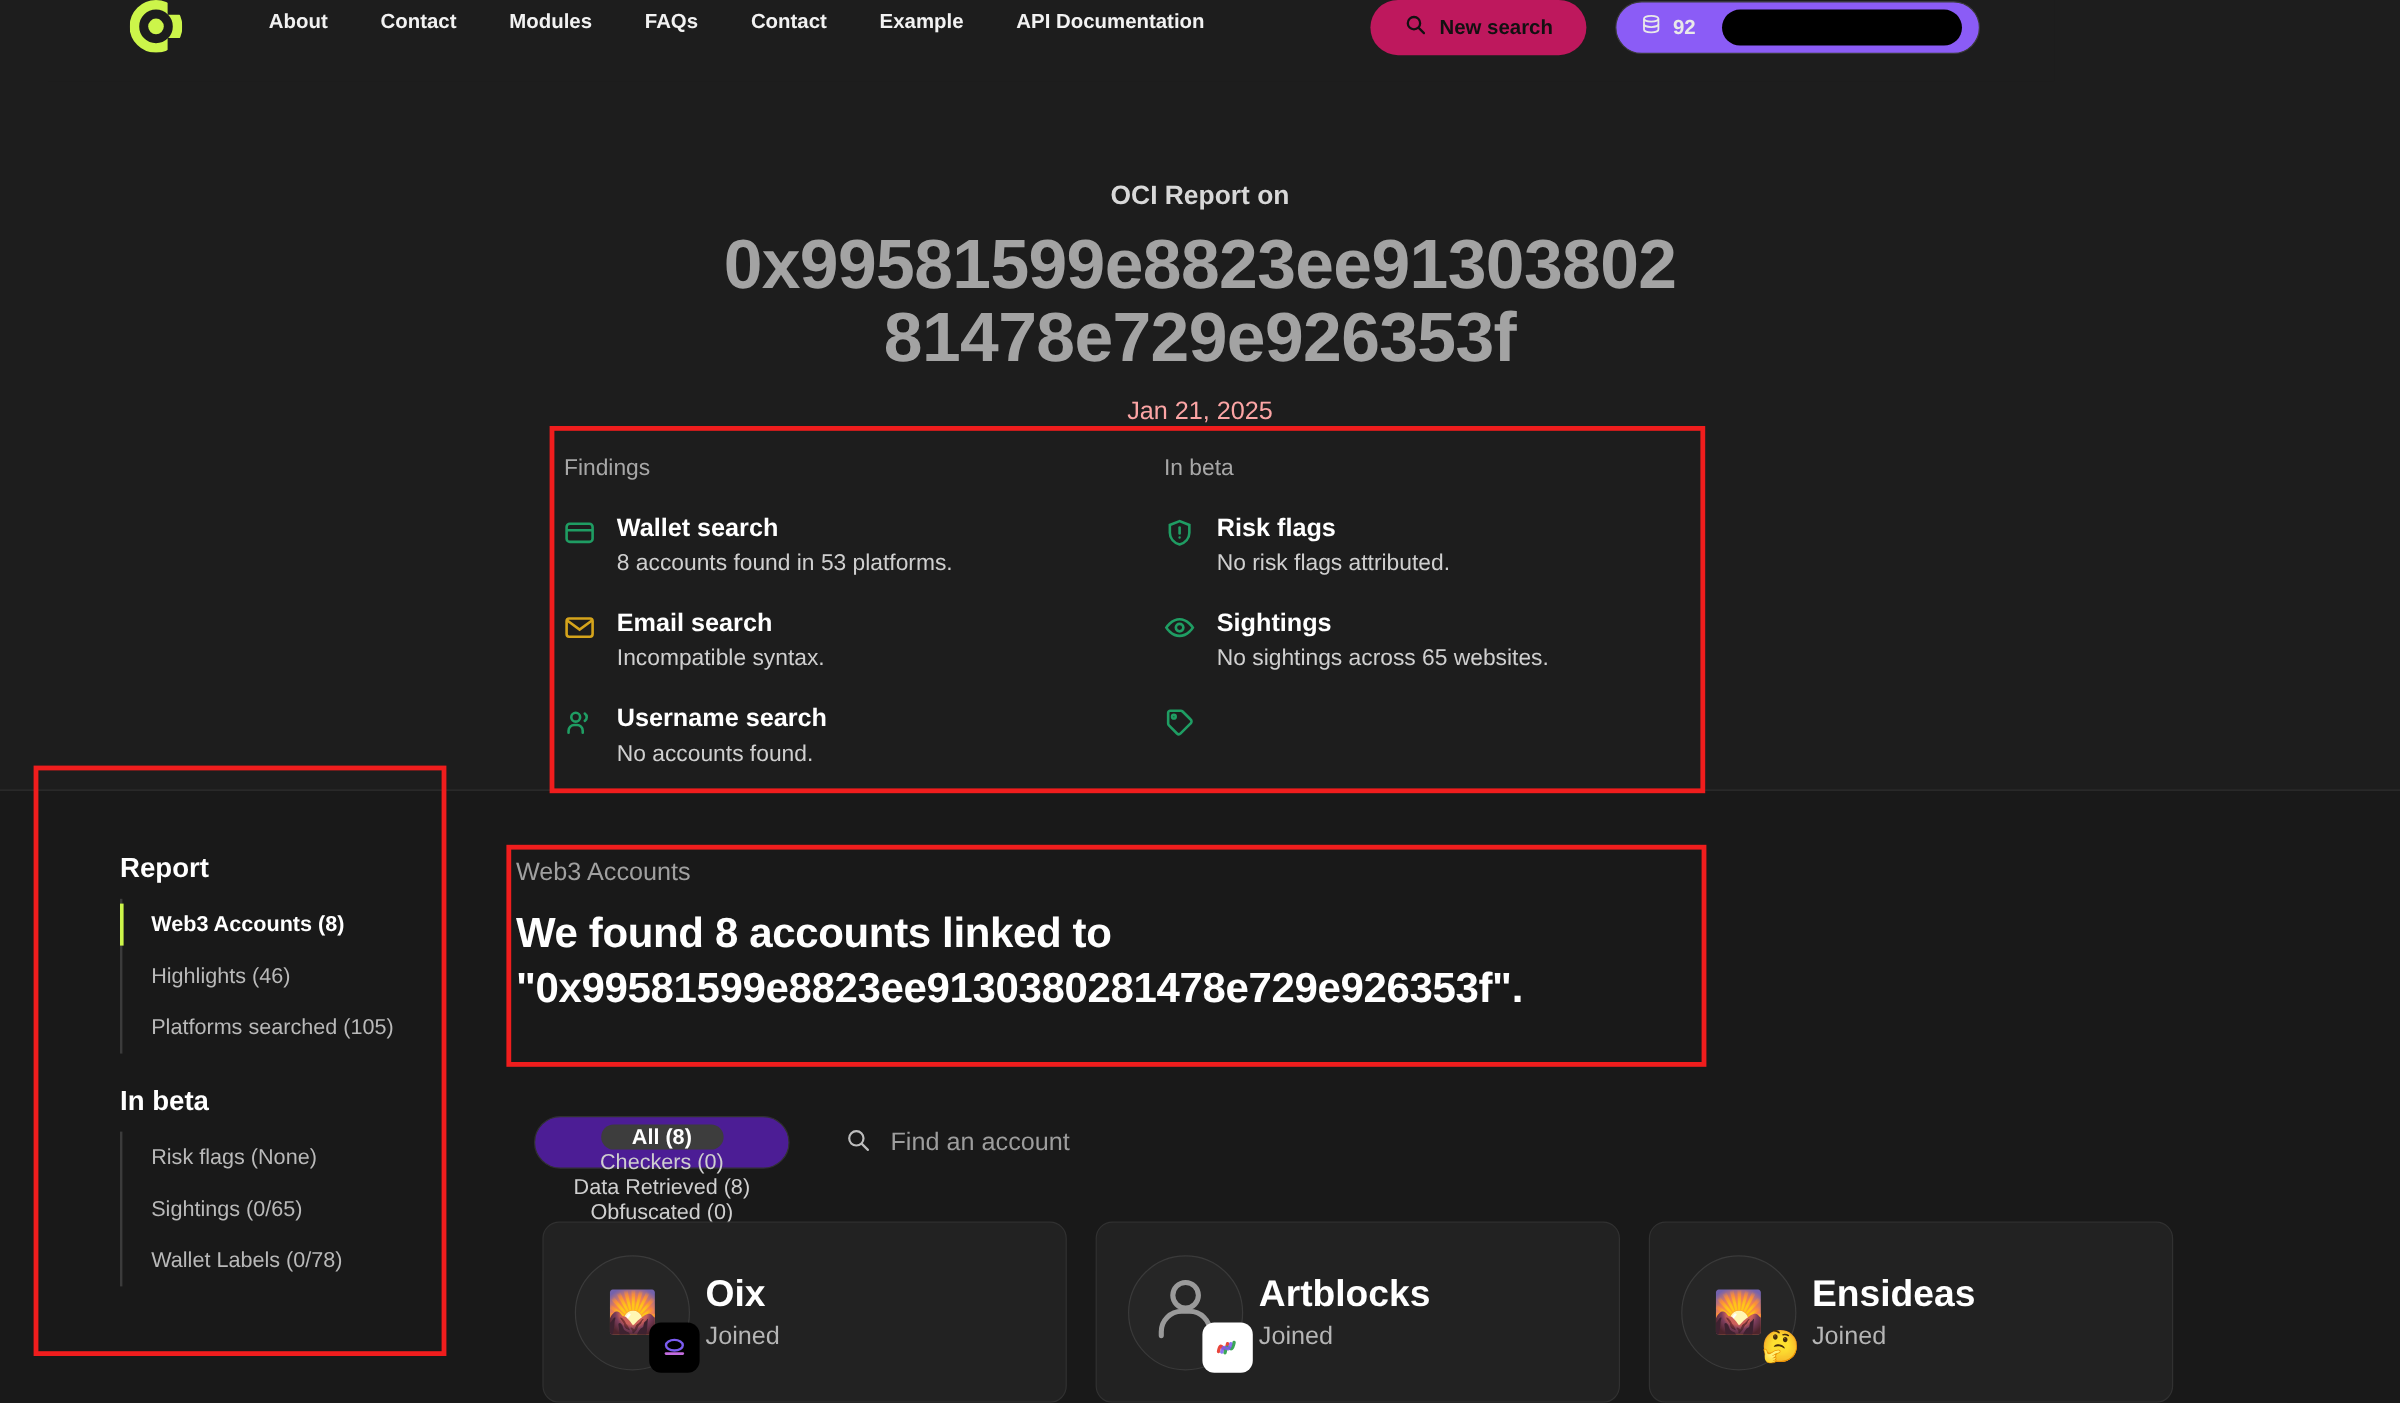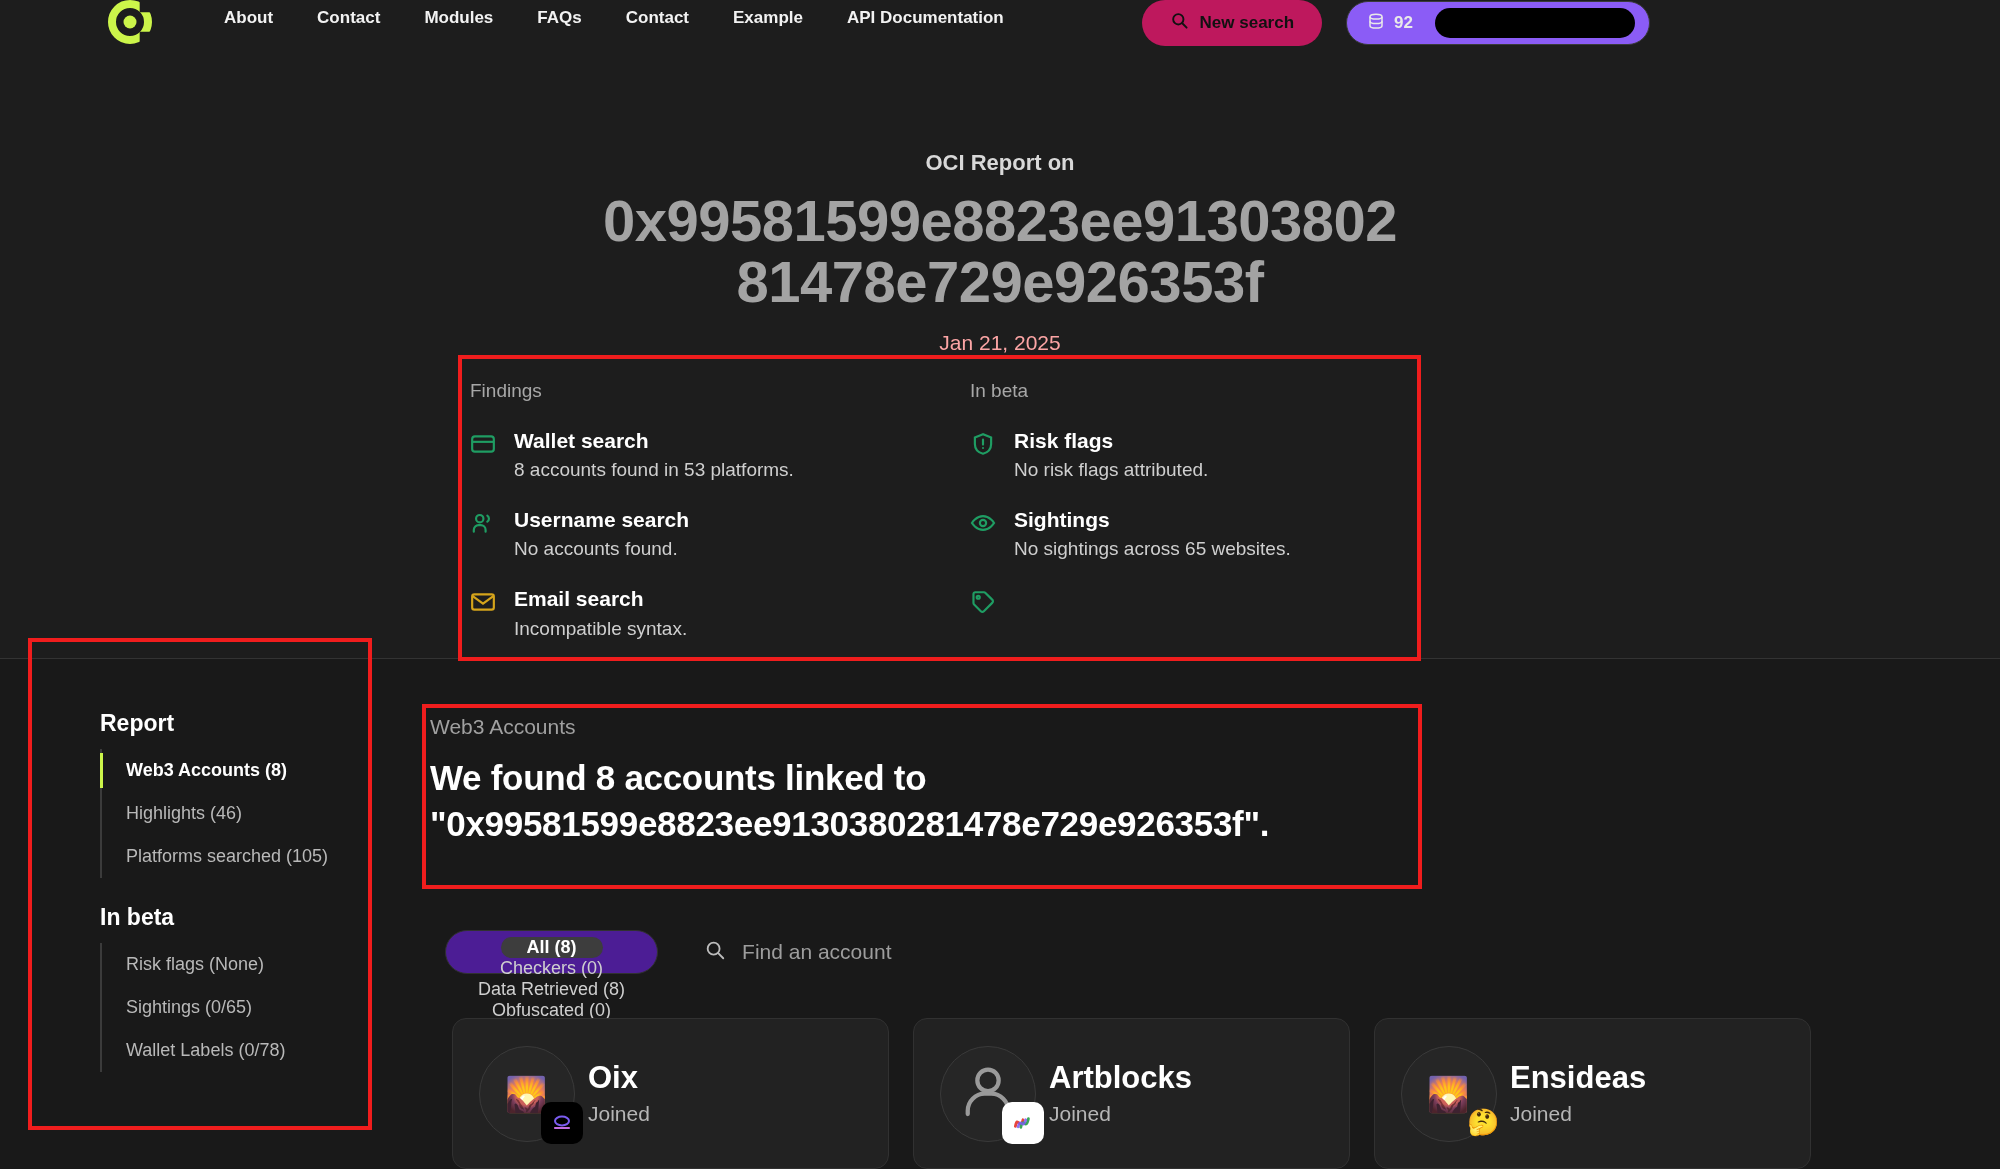--- a/index.html
+++ b/index.html
@@ -213,42 +213,42 @@
           </svg>
         </span>
         <div>
           <div class="finding-name">Wallet search</div>
           <div class="finding-desc">8 accounts found in 53 platforms.</div>
         </div>
       </div>
 
       <div class="finding-row">
         <span class="finding-icon">
+          <svg width="26" height="26" viewBox="0 0 24 24" fill="none" stroke="#d5a41b" stroke-width="2">
+            <rect x="2" y="5" width="20" height="14" rx="2"></rect>
+              <path d="M2.5 6.5 12 13.5 21.5 6.5"></path>
+          </svg>
+        </span>
+        <div>
+          <div class="finding-name">Email search</div>
+          <div class="finding-desc">Incompatible syntax.</div>
+        </div>
+      </div>
+
+      <div class="finding-row">
+        <span class="finding-icon">
           <svg width="26" height="26" viewBox="0 0 24 24" fill="none" stroke="#1f9d63" stroke-width="2" stroke-linecap="round">
             <circle cx="9" cy="8" r="3.4"></circle>
               <path d="M3.5 20v-1.6A4.4 4.4 0 0 1 8 14h2a4.4 4.4 0 0 1 4.4 4.4V20"></path>
             <path d="M16 5.2a3.4 3.4 0 0 1 0 5.6"></path>
           </svg>
         </span>
         <div>
           <div class="finding-name">Username search</div>
           <div class="finding-desc">No accounts found.</div>
-        </div>
-      </div>
-
-      <div class="finding-row">
-        <span class="finding-icon">
-          <svg width="26" height="26" viewBox="0 0 24 24" fill="none" stroke="#d5a41b" stroke-width="2">
-            <rect x="2" y="5" width="20" height="14" rx="2"></rect>
-              <path d="M2.5 6.5 12 13.5 21.5 6.5"></path>
-          </svg>
-        </span>
-        <div>
-          <div class="finding-name">Email search</div>
-          <div class="finding-desc">Incompatible syntax.</div>
         </div>
       </div>
     </div>
 
     <div class="findings-col">
       <div class="col-title">In beta</div>
 
       <div class="finding-row">
         <span class="finding-icon">
           <svg width="26" height="26" viewBox="0 0 24 24" fill="none" stroke="#1f9d63" stroke-width="2" stroke-linecap="round">

